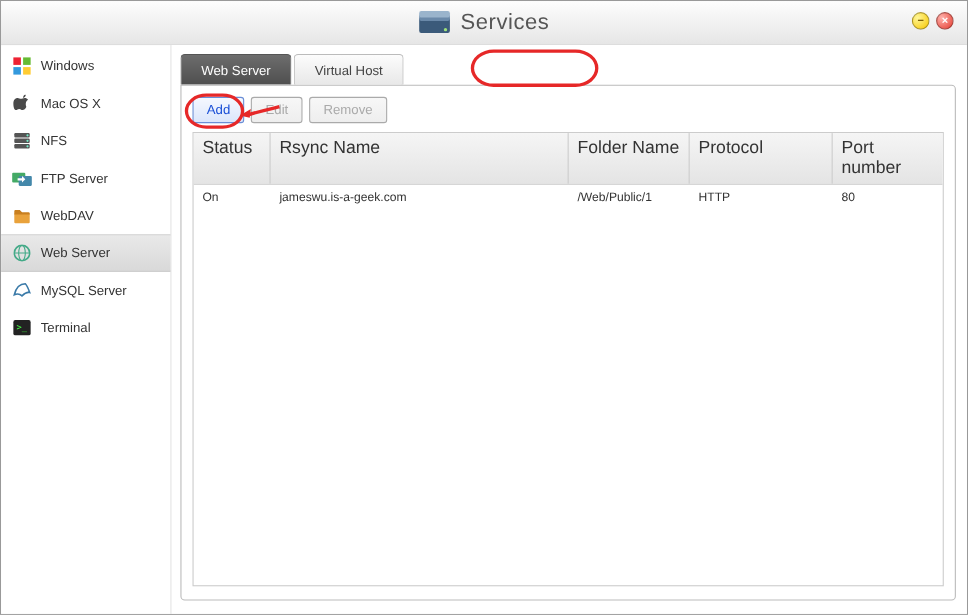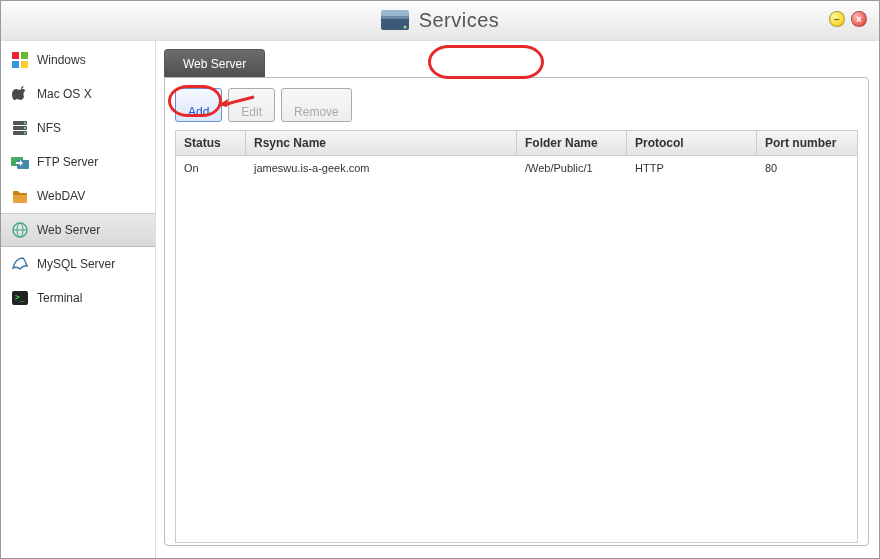--- a/index.html
+++ b/index.html
@@ -16,26 +16,26 @@
   .sidebar { width:155px; background:#fff; border-right:1px solid #ddd; padding-top:2px;}
   .sb-item { display:flex; align-items:center; gap:8px; height:34px; padding:0 10px; cursor:pointer; color:#333; }
   .sb-item.active { background:linear-gradient(to bottom,#e9e9e9,#d9d9d9); border-top:1px solid #ccc; border-bottom:1px solid #bbb; }
   .sb-item .ic { width:18px; height:18px; display:flex; align-items:center; justify-content:center; }
   .main { flex:1; padding:8px 10px 10px 8px; position:relative; background:#fff;}
   .tabs { display:flex; position:relative; }
   .tab { height:28px; padding:0 18px; display:flex; align-items:center; border:1px solid #bbb; border-bottom:none; border-radius:4px 4px 0 0; background:linear-gradient(to bottom,#fcfcfc,#e8e8e8); color:#444; cursor:pointer; margin-right:2px; font-size:12px;}
   .tab.active { background:linear-gradient(to bottom,#6d6d6d,#4f4f4f); color:#fff; border-color:#555;}
   .tab-body { border:1px solid #bbb; height:calc(100% - 28px - 2px); background:#fff; padding:10px; position:relative; border-radius:0 4px 4px 4px;}
   .toolbar { display:flex; gap:6px; margin-bottom:8px;}
-  .btn { height:24px; padding:16px 12px; border:1px solid #aaa; border-radius:3px; background:linear-gradient(to bottom,#fdfdfd,#e7e7e7); color:#555; cursor:pointer; font-size:12px;}
+  .btn { height:24px; padding:4px 12px; border:1px solid #aaa; border-radius:3px; background:linear-gradient(to bottom,#fdfdfd,#e7e7e7); color:#555; cursor:pointer; font-size:12px;}
   .btn.primary { color:#1a4fd6; border-color:#6a8ed6; background:linear-gradient(to bottom,#f5f8ff,#dbe6fb);}
   .btn.disabled { color:#aaa; background:linear-gradient(to bottom,#f7f7f7,#eee); cursor:default;}
   .grid { border:1px solid #ccc; height:calc(100% - 34px); overflow:hidden; background:#fff;}
   .ghead { display:flex; background:linear-gradient(to bottom,#f5f5f5,#e4e4e4); border-bottom:1px solid #ccc;}
-  .gh { padding:5px 8px; font-weight:bold; color:#333; border-right:1px solid #ccc; font-size:12px;}
+  .gh { padding:5px 8px; font-weight:normal; color:#333; border-right:1px solid #ccc; font-size:16px;}
   .col-status{width:70px;} .col-host{flex:1; min-width:260px;} .col-folder{width:110px;} .col-proto{width:130px;} .col-port{width:100px; border-right:none;}
   .grow { display:flex; padding:4px 0; color:#333;}
   .gc { padding:2px 8px; font-size:11px;}
   
   .hl { position:absolute; border:3px solid #e62828; border-radius:22px/18px; pointer-events:none;}
   .hl.tab2 { top:4px; left:272px; width:116px; height:34px;}
   .hl.add { top:44px; left:12px; width:54px; height:32px;}
   .arrow { position:absolute; top:54px; left:60px; width:40px; height:20px; pointer-events:none;}
 </style>
 </head>
@@ -153,20 +153,23 @@
       </div>
 
 
     </div>
 
     <div class="main">
 
       <div class="tabs">
         <div class="tab active">
           <span>Web Server</span>
+        </div>
+        <div class="tab">
+          <span>Virtual Host</span>
         </div>
       </div>
 
       <div class="tab-body">
         <div class="toolbar">
           <button class="btn primary">Add</button>
           <button class="btn disabled">Edit</button>
           <button class="btn disabled">Remove</button>
         </div>
 

